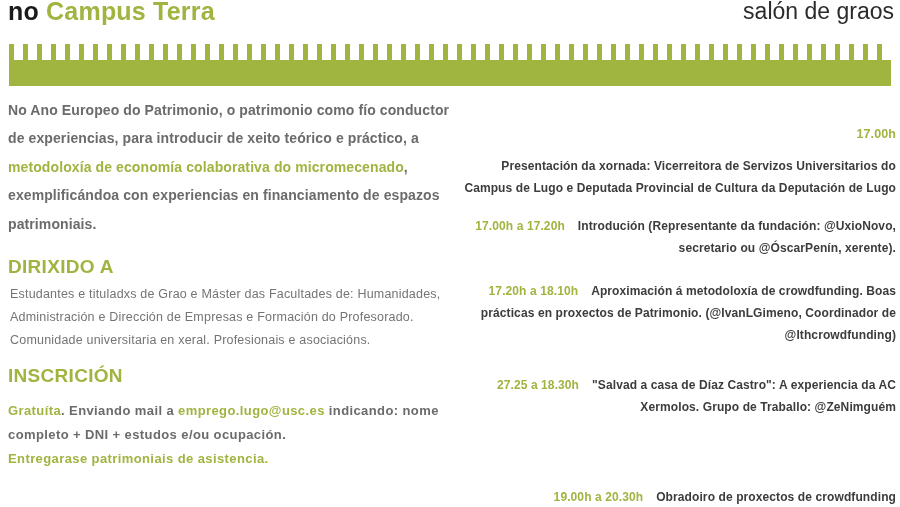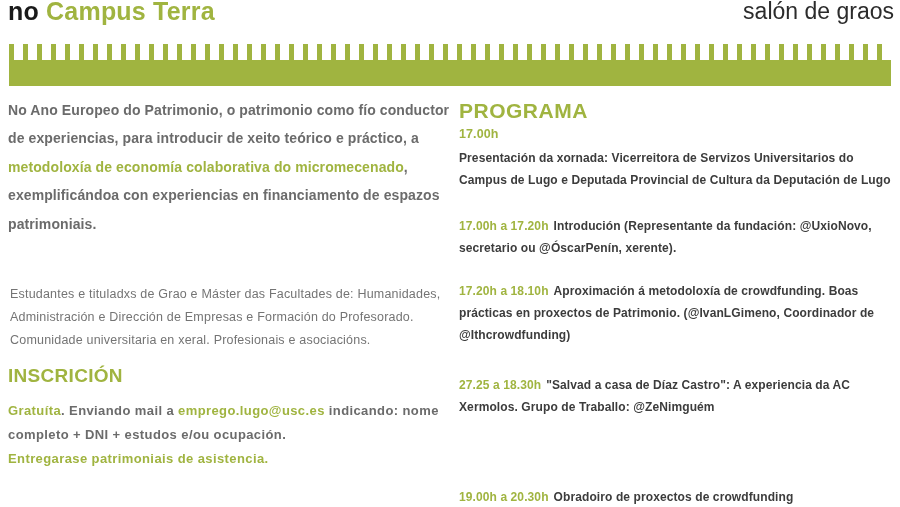--- a/index.html
+++ b/index.html
@@ -71,25 +71,25 @@
   }
   
   .prog-h{
     position:absolute;left:459px;top:98px;
     font-size:21px;font-weight:700;line-height:26px;
     color:var(--green);letter-spacing:0.5px;
   }
   .pitem{
     position:absolute;left:459px;width:437px;
     font-size:12px;font-weight:700;line-height:22px;
-    color:var(--dark);letter-spacing:0.1px;
+    color:var(--dark);letter-spacing:0.1px;text-align:right;
   }
-  .pitem .ptime{color:var(--green);margin-right:5px;}
+  .pitem .ptime{color:var(--green);margin-right:13px;}
   .pitem .ptime-block{display:block;font-size:12.5px;line-height:17px;color:var(--green);}
-  .pitem .ptext-block{display:block;margin-top:4px;}
+  .pitem .ptext-block{display:block;margin-top:12px;}
   .i1{top:126px;}
   .i2{top:215px;}
   .i3{top:280px;}
   .i4{top:374px;}
   .i5{top:440px;}
   .i6{top:486px;}
 </style>
 </head>
 <body>
 
@@ -98,27 +98,27 @@
   <div class="title"><span>no </span><span class="hl">Campus Terra</span></div>
   <div class="location">salón de graos</div>
 
   <div class="ruler">
     <div class="teeth"></div>
     <div class="bar"></div>
   </div>
 
   <div class="intro"><span>No Ano Europeo do Patrimonio, o patrimonio como fío conductor de experiencias, para introducir de xeito teórico e práctico, a </span><span class="hl">metodoloxía de economía colaborativa do micromecenado</span><span>, exemplificándoa con experiencias en financiamento de espazos patrimoniais.</span></div>
 
+  <div class="sec-heading dirixido-h">DIRIXIDO A</div>
   <div class="dirixido-b">Estudantes e tituladxs de Grao e Máster das Facultades de: Humanidades, Administración e Dirección de Empresas e Formación do Profesorado. Comunidade universitaria en xeral. Profesionais e asociacións.</div>
 
   <div class="sec-heading insc-h">INSCRICIÓN</div>
   <div class="insc-b"><span class="green">Gratuíta</span><span>. Enviando mail a </span><span class="green">emprego.lugo@usc.es</span><span> indicando: nome completo + DNI + estudos e/ou ocupación.</span></div>
   <div class="insc-cert">Entregarase patrimoniais de asistencia.</div>
 
-  <div class="prog-h">PROGRAMA</div>
 
   <div class="pitem i1">
     <span class="ptime-block">17.00h</span>
     <span class="ptext-block">Presentación da xornada: Vicerreitora de Servizos Universitarios do Campus de Lugo e Deputada Provincial de Cultura da Deputación de Lugo</span>
   </div>
 
   <div class="pitem i2"><span class="ptime">17.00h a 17.20h</span><span>Introdución (Representante da fundación: @UxioNovo, secretario ou @ÓscarPenín, xerente).</span></div>
 
   <div class="pitem i3"><span class="ptime">17.20h a 18.10h</span><span>Aproximación á metodoloxía de crowdfunding. Boas prácticas en proxectos de Patrimonio. (@IvanLGimeno, Coordinador de @Ithcrowdfunding)</span></div>
 

